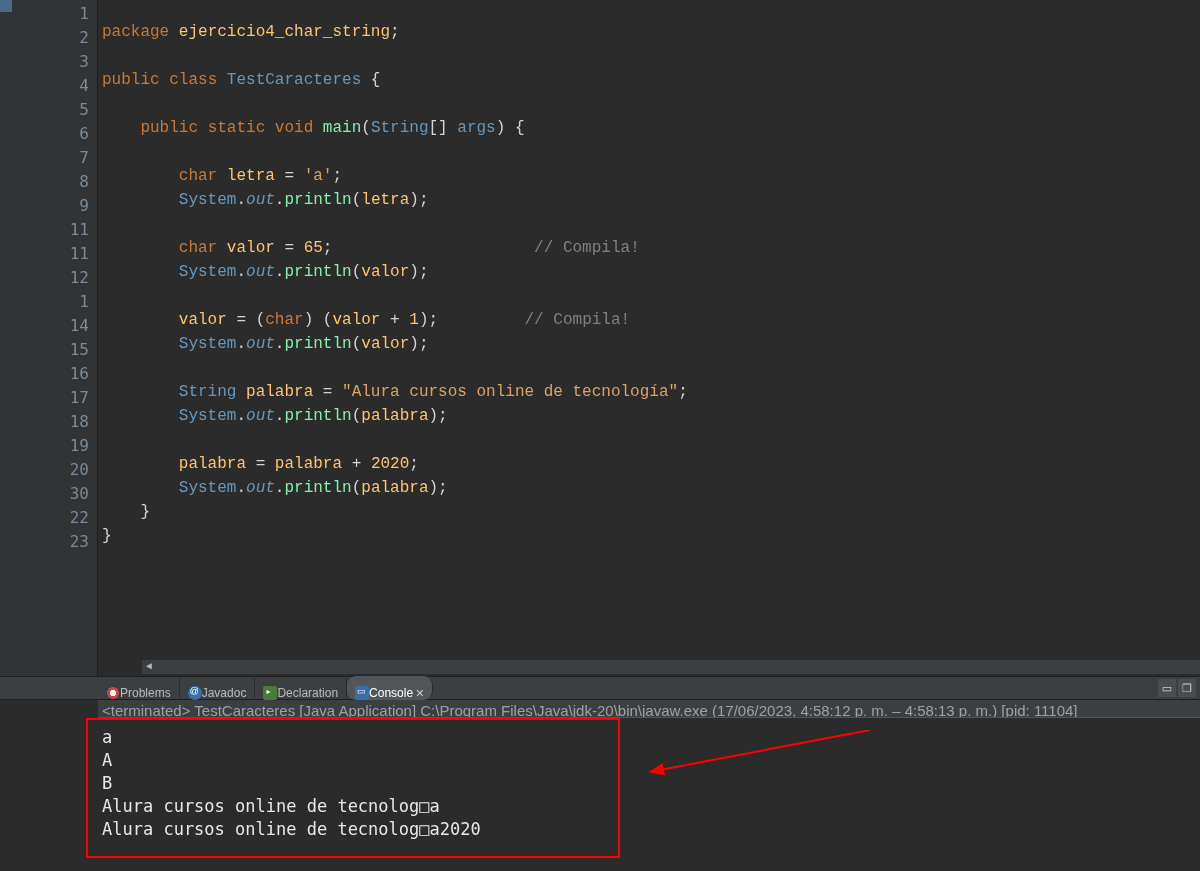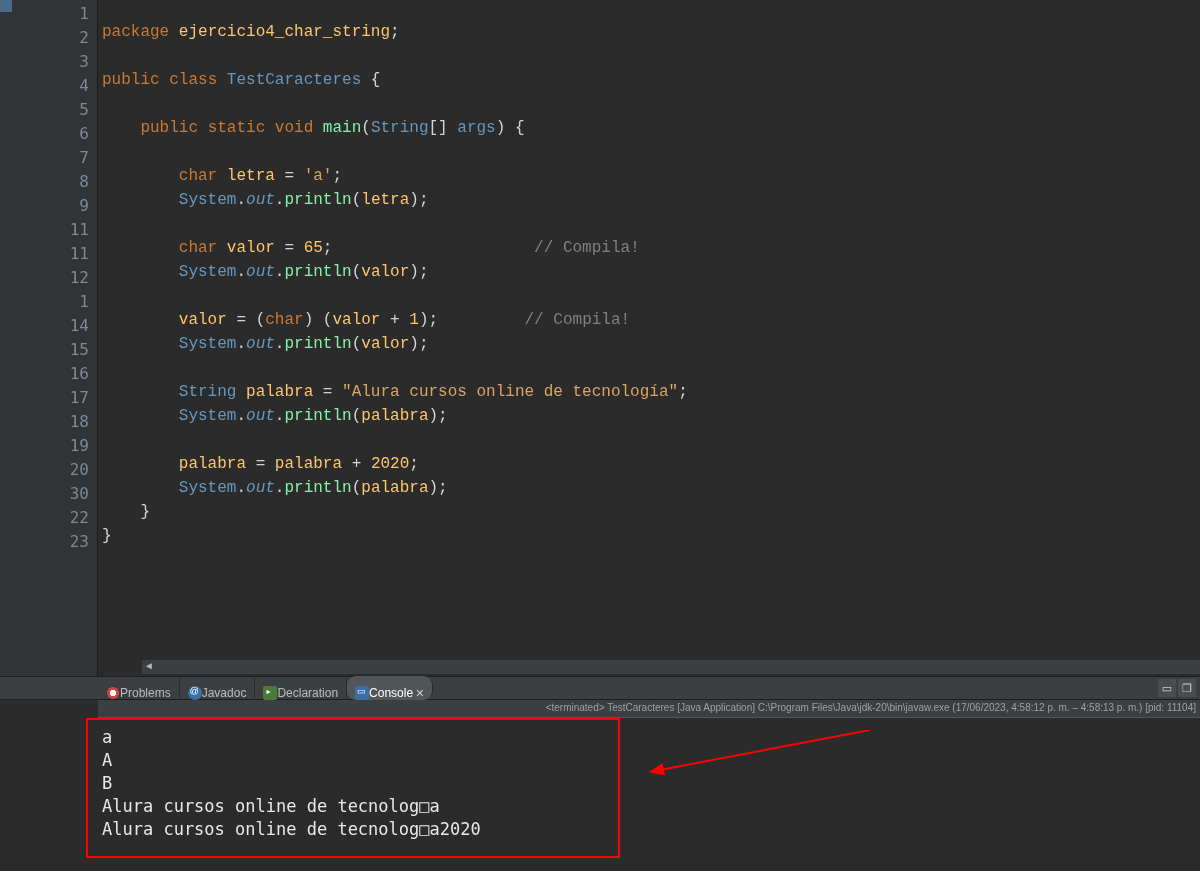--- a/index.html
+++ b/index.html
@@ -94,23 +94,23 @@
   .tabs-right { margin-left:auto; display:flex; gap:2px; padding-right:4px; }
   .tabs-right .btn {
     width:18px; height:18px; background:#4a4d4f;
     color:#ccc; display:flex; align-items:center; justify-content:center;
     font-size:11px;
   }
   .status-line {
     position:absolute; top:700px; left:98px; right:0; height:18px;
     background:#3c3f41; color:#a0a0a0;
     font-family: 'Segoe UI', Tahoma, sans-serif;
-    font-size:10px; padding:2px 4px;
+    font-size:15px; padding:2px 4px;
     border-bottom:1px solid #555;
-    white-space:nowrap; overflow:hidden;text-align:right;
+    white-space:nowrap; overflow:hidden;
   }
   .console {
     position:absolute; top:718px; left:98px; right:0; bottom:0;
     background:#2b2b2b; color:#e8e8e8;
     font-family: Consolas, monospace;
     font-size:17px; line-height:23px;
     padding:8px 4px;
     white-space:pre;
   }
   .red-box {

